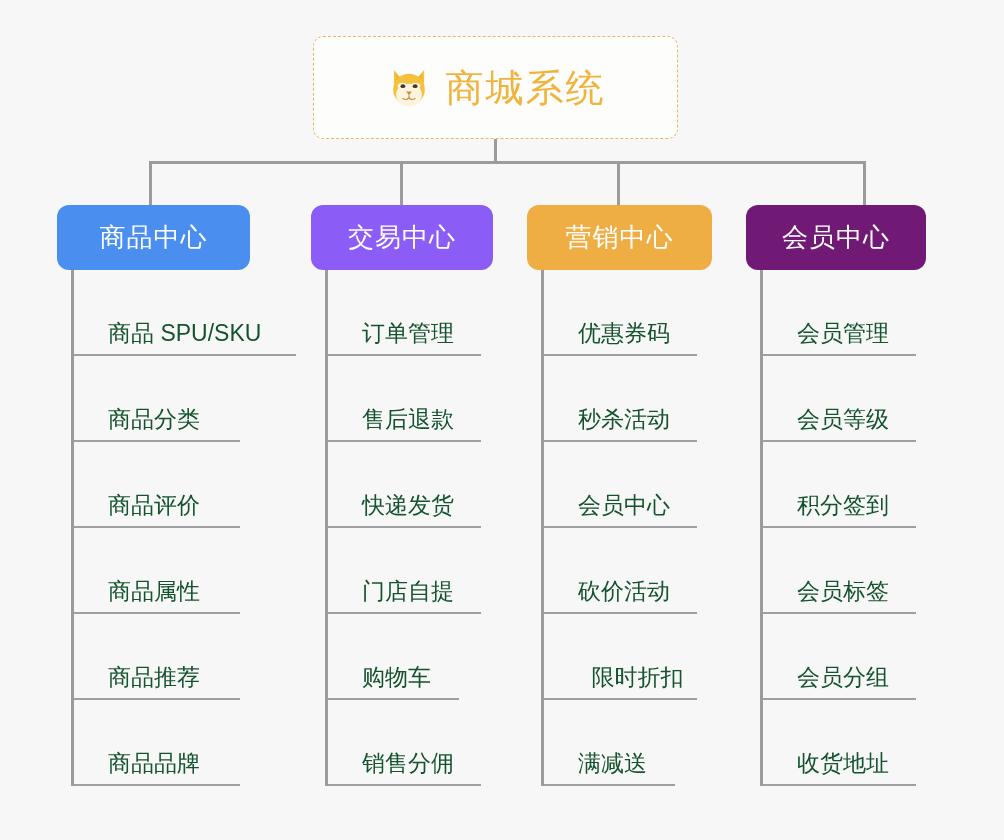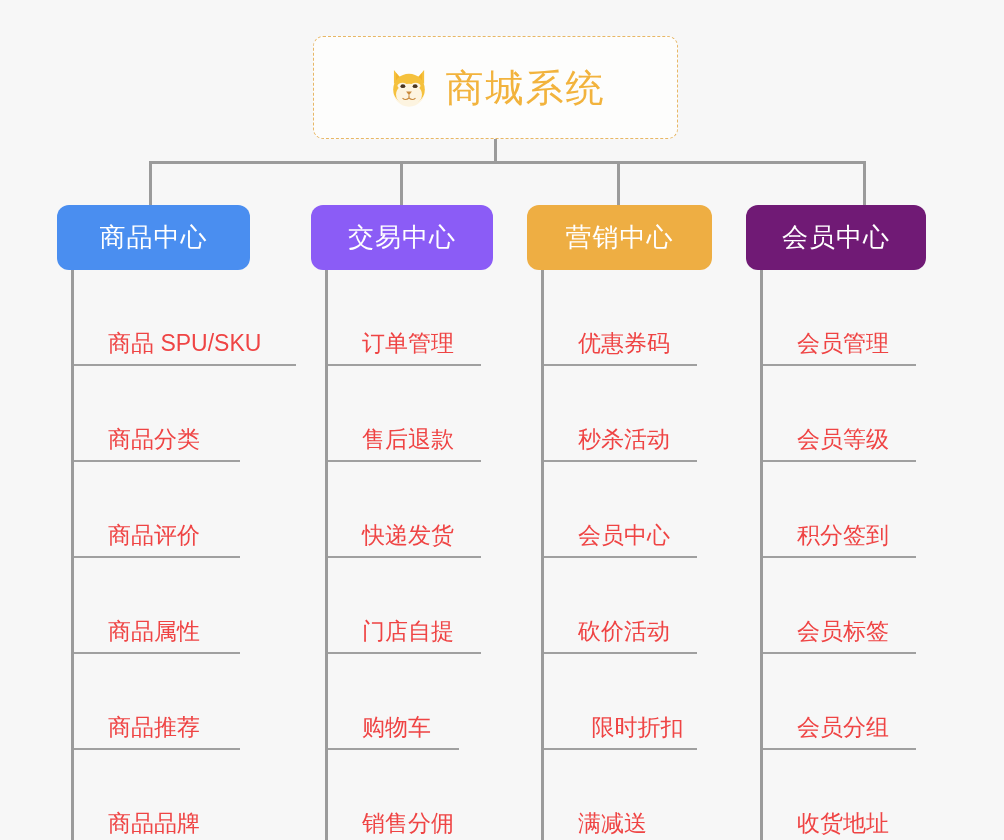--- a/index.html
+++ b/index.html
@@ -75,28 +75,28 @@
     white-space: nowrap;
   }
   .cat-children {
     position: relative;
     margin-left: 14px;
     border-left: 3px solid #9b9b9b;
   }
   .child-item {
     position: relative;
     box-sizing: border-box;
-    height: 96px;
+    height: 86px;
     display: flex;
     align-items: flex-end;
     padding-left: 34px;
     padding-bottom: 5px;
     border-bottom: 2px solid #a0a0a0;
     font-size: 23px;
-    color: #ef4444;
+    color: #14532d;
     white-space: nowrap;
   }
 
   
   .cat-0 { left: 57px;  }
   .cat-0 .cat-header   { width: 193px; background: #4a8ef0; }
   .cat-1 { left: 311px; }
   .cat-1 .cat-header   { width: 182px; background: #8b5cf6; }
   .cat-2 { left: 527px; }
   .cat-2 .cat-header   { width: 185px; background: #eeae43; }

